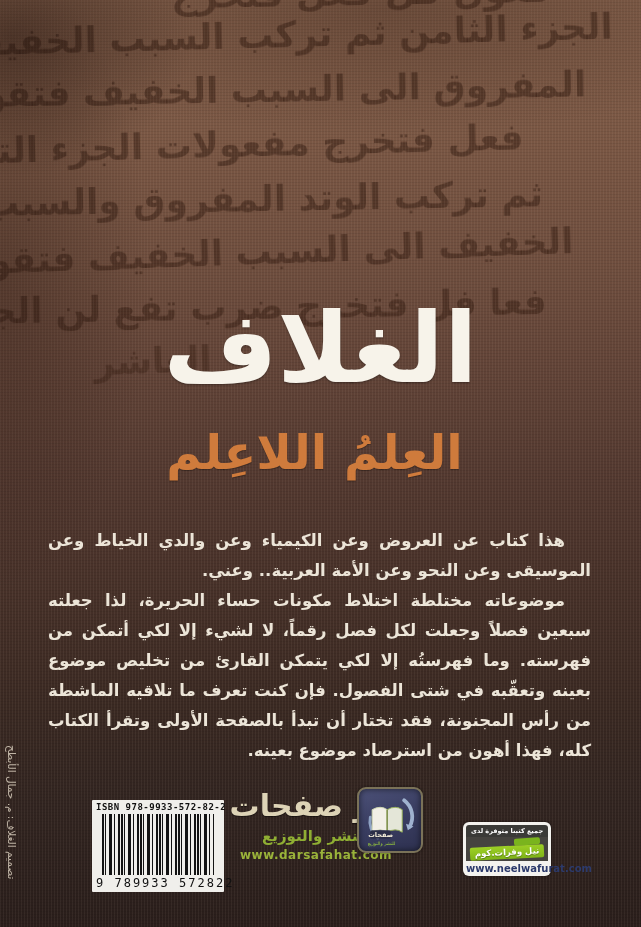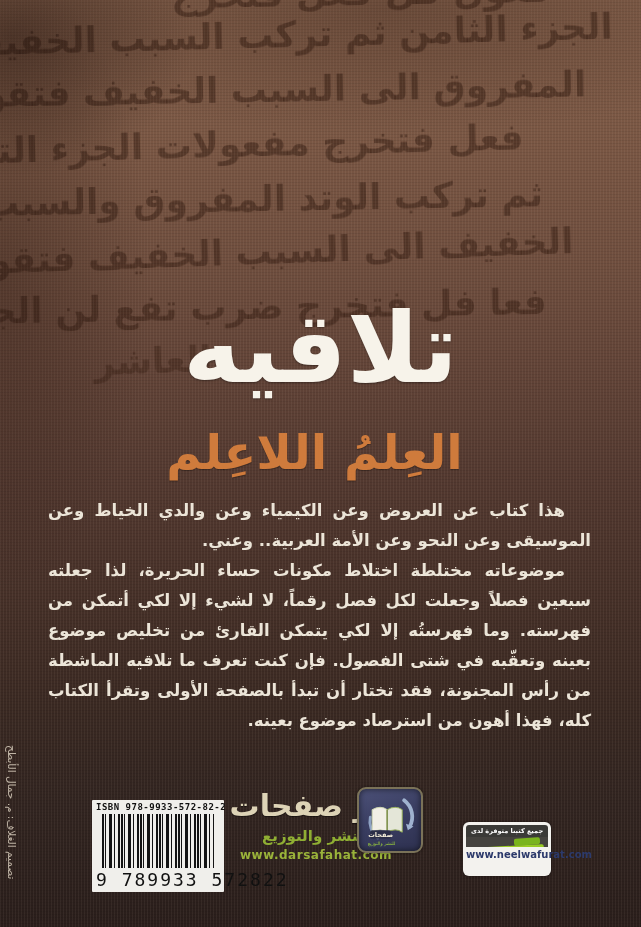--- a/index.html
+++ b/index.html
@@ -56,21 +56,21 @@
     text-shadow:0 1px 2px rgba(0,0,0,0.35);
   }
   .subtitle{
     position:absolute;top:424px;left:0;right:12px;
     text-align:center;direction:rtl;
     font-size:48px;font-weight:bold;
     color:#cf7b3c;
     text-shadow:0 1px 1px rgba(0,0,0,0.3);
   }
   .blurb{
-    position:absolute;top:496px;left:48px;right:50px;
+    position:absolute;top:526px;left:48px;right:50px;
     direction:rtl;text-align:justify;
     color:#ece5d8;
     font-size:16.5px;font-weight:bold;line-height:1.82;
   }
   .blurb p{margin:0;text-indent:26px;}
 
   
   .designer-credit{
     position:absolute;left:6px;top:745px;
     writing-mode:vertical-rl;
@@ -98,21 +98,21 @@
     background:
       repeating-linear-gradient(90deg,
         #141414 0 2px, #f0efeb 2px 3px,
         #141414 3px 4px, #f0efeb 4px 7px,
         #141414 7px 10px, #f0efeb 10px 12px,
         #141414 12px 13px, #f0efeb 13px 16px,
         #141414 16px 18px, #f0efeb 18px 19px);
   }
   .barcode-digits{
     font-family:"DejaVu Sans Mono",monospace;
-    font-size:18px;color:#111;
+    font-size:12px;color:#111;
     text-align:center;letter-spacing:2px;white-space:nowrap;
   }
 
   
   .publisher{
     position:absolute;left:228px;top:788px;width:176px;
     text-align:center;
   }
   .publisher-name{
     direction:rtl;
@@ -140,21 +140,21 @@
     border:2px solid #7a7258;
     box-shadow:inset 0 0 6px rgba(0,0,0,0.6), 0 0 3px rgba(0,0,0,0.5);
     box-sizing:border-box;
   }
   .logo-badge svg{display:block;width:100%;height:100%;}
 
   
   .retailer{
     position:absolute;left:463px;top:822px;width:88px;height:54px;
     background:#f3f2ee;border-radius:6px;
-    padding:3px 3px 16px 3px;box-sizing:border-box;
+    padding:3px 3px 2px 3px;box-sizing:border-box;
     display:flex;flex-direction:column;
     box-shadow:0 0 3px rgba(0,0,0,0.5);
   }
   .retailer-headline{
     background:#3a3a37;color:#fff;
     font-size:6.5px;font-weight:bold;direction:rtl;
     text-align:center;border-radius:3px 3px 0 0;
     padding:2px 0 1.5px 0;white-space:nowrap;
   }
   .retailer-body{
@@ -189,21 +189,21 @@
     <div class="script-line">فعل فتخرج مفعولات الجزء التاسع</div>
     <div class="script-line">ثم تركب الوتد المفروق والسبب</div>
     <div class="script-line">الخفيف الى السبب الخفيف فتقول فل</div>
     <div class="script-line">فعا فل فتخرج ضرب تفع لن الجزء</div>
     <div class="script-line">العاشر</div>
   </div>
 
   <div class="weave"></div>
   <div class="stain"></div>
 
-  <div class="title">تلاقيه</div>
+  <div class="title">الغلاف</div>
   <div class="subtitle">العِلمُ اللاعِلم</div>
 
   <div class="blurb">
     <p>هذا كتاب عن العروض وعن الكيمياء وعن والدي الخياط وعن الموسيقى وعن النحو وعن الأمة العربية.. وعني.</p>
     <p>موضوعاته مختلطة اختلاط مكونات حساء الحريرة، لذا جعلته سبعين فصلاً وجعلت لكل فصل رقماً، لا لشيء إلا لكي أتمكن من فهرسته. وما فهرستُه إلا لكي يتمكن القارئ من تخليص موضوع بعينه وتعقّبه في شتى الفصول. فإن كنت تعرف ما تلاقيه الماشطة من رأس المجنونة، فقد تختار أن تبدأ بالصفحة الأولى وتقرأ الكتاب كله، فهذا أهون من استرصاد موضوع بعينه.</p>
   </div>
 
   <div class="designer-credit">تصميم الغلاف: م. جمال الأبطح</div>
 
   <div class="barcode-box">

